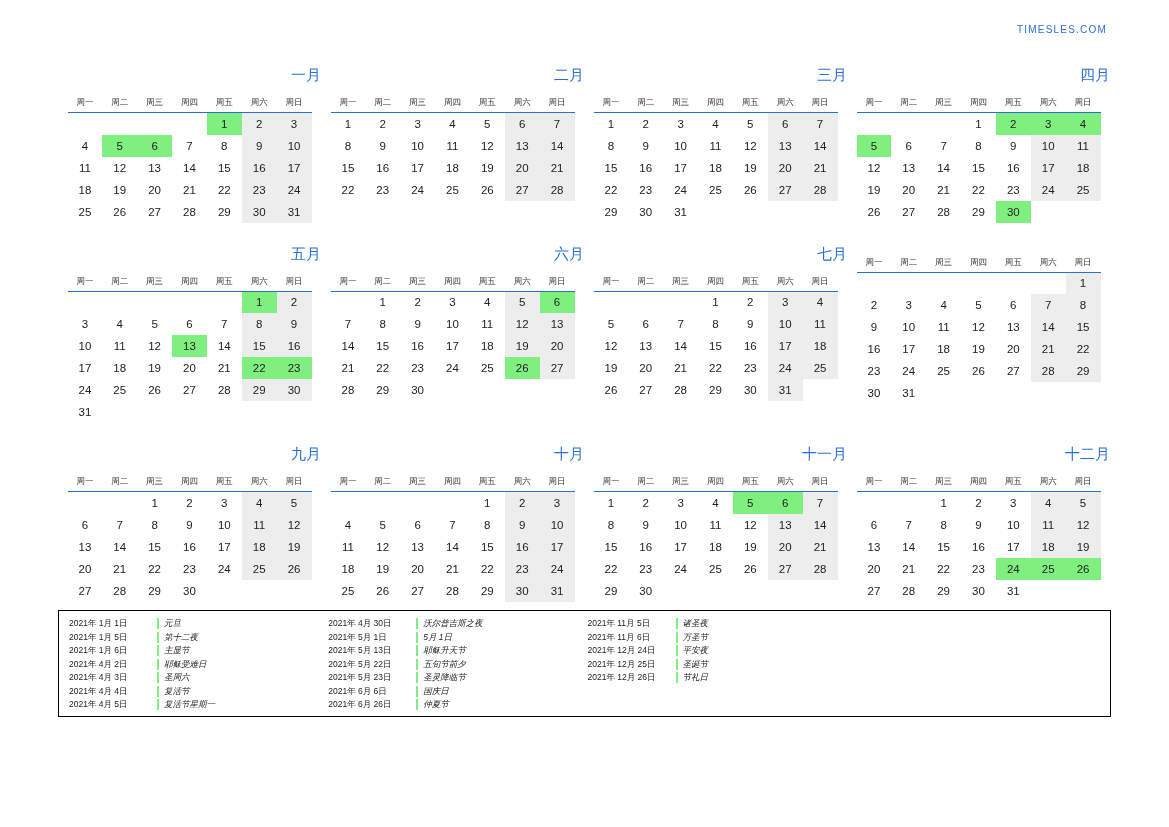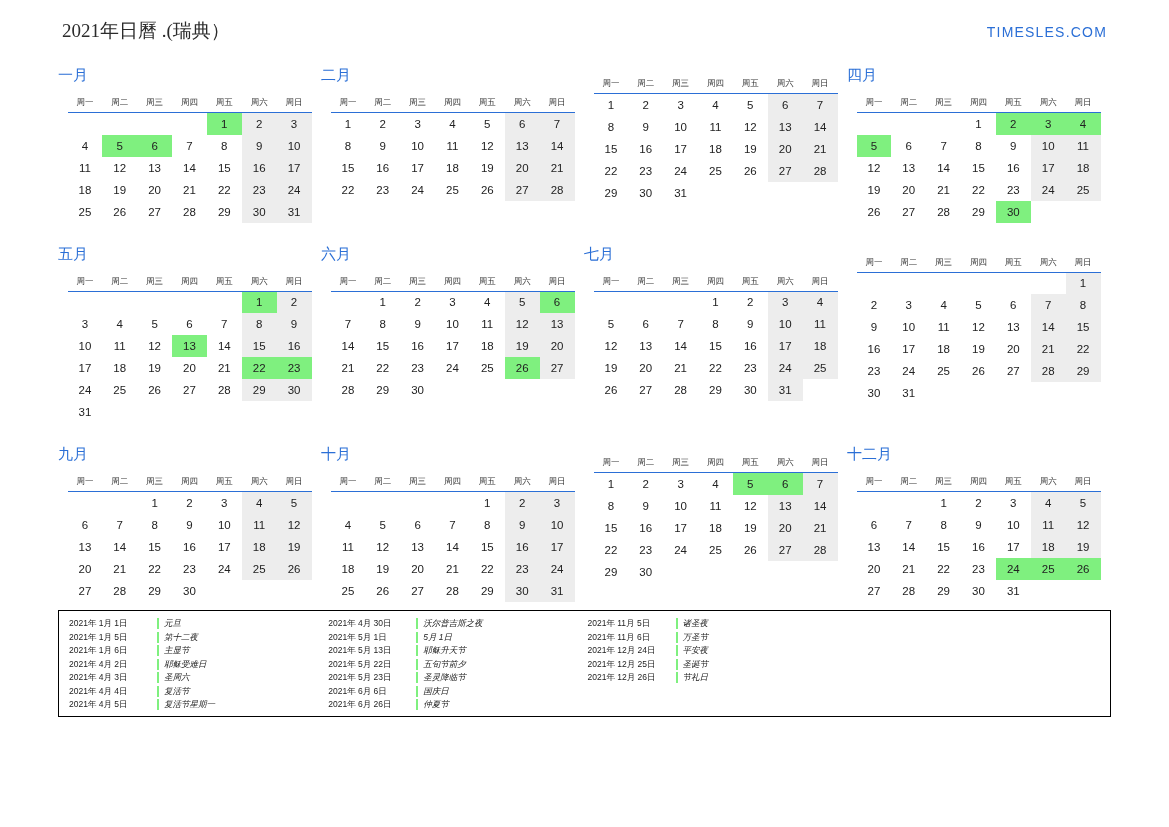--- a/index.html
+++ b/index.html
@@ -28,39 +28,39 @@
   .title {
     font-size: 19px;
     color: #2b2b2b;
     letter-spacing: 0px;
     font-family: "Liberation Serif", serif;
   }
   .brand {
     position: absolute;
     right: 0;
     top: 6px;
-    font-size: 14px;
+    font-size: 10px;
     color: #2b6fd6;
     letter-spacing: 1.2px;
     font-family: "Liberation Sans", sans-serif;
   }
   .grid {
     position: absolute;
     top: 66px;
     left: 58px;
     width: 1053px;
     display: flex;
     flex-wrap: wrap;
   }
   .month {
     width: 263px;
     margin-bottom: 10px;
   }
   .month-name {
-    text-align: left;
+    text-align: right;
     color: #2b6fd6;
     font-size: 15px;
     margin-bottom: 6px;
     font-family: Liberation Serif, serif;
   }
   table.cal {
     border-collapse: collapse;
     margin: 12px auto;
     width: 244px;
   }
@@ -127,21 +127,20 @@
     white-space: nowrap;
     font-style: italic;
   }
 </style>
 </head>
 <body>
 
 <div class="page">
 
   <div class="header">
-    <div class="title">2021年日曆 .(瑞典）</div>
     <div class="brand">TIMESLES.COM</div>
   </div>
 
   <div class="grid" id="months-grid">
       <div class="month">
         <div class="month-name">一月</div>
         <table class="cal">
           <thead>
             <tr>
               <th>周一</th>
@@ -250,20 +249,21 @@
               <td class="">24</td>
               <td class="">25</td>
               <td class="">26</td>
               <td class="we">27</td>
               <td class="we">28</td>
             </tr>
           </tbody>
         </table>
       </div>
       <div class="month">
+        <div class="month-name">三月</div>
         <table class="cal">
           <thead>
             <tr>
               <th>周一</th>
               <th>周二</th>
               <th>周三</th>
               <th>周四</th>
               <th>周五</th>
               <th>周六</th>
               <th>周日</th>
@@ -770,20 +770,21 @@
               <td class="">27</td>
               <td class="">28</td>
               <td class="">29</td>
               <td class="we">30</td>
               <td class="we">31</td>
             </tr>
           </tbody>
         </table>
       </div>
       <div class="month">
+        <div class="month-name">十一月</div>
         <table class="cal">
           <thead>
             <tr>
               <th>周一</th>
               <th>周二</th>
               <th>周三</th>
               <th>周四</th>
               <th>周五</th>
               <th>周六</th>
               <th>周日</th>

